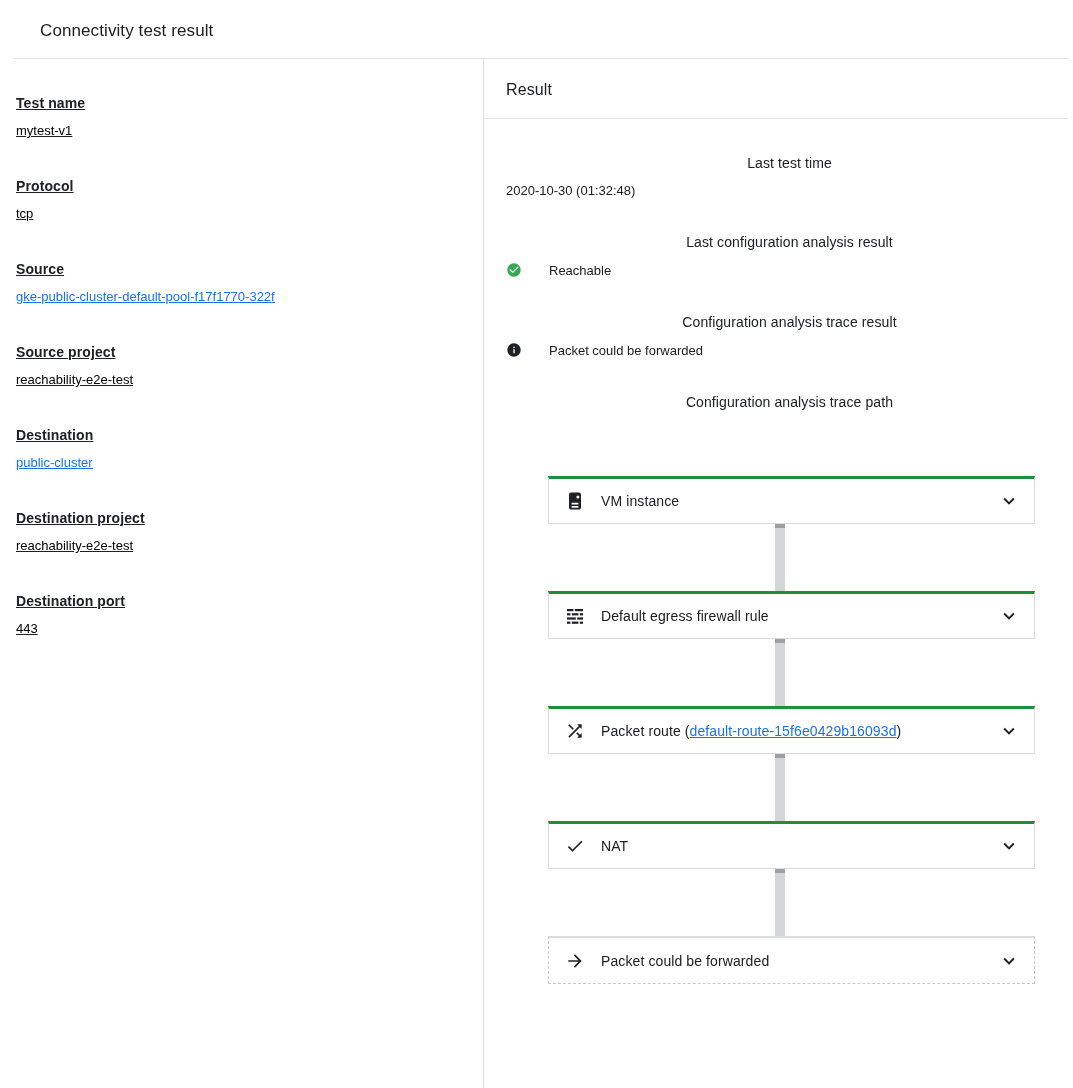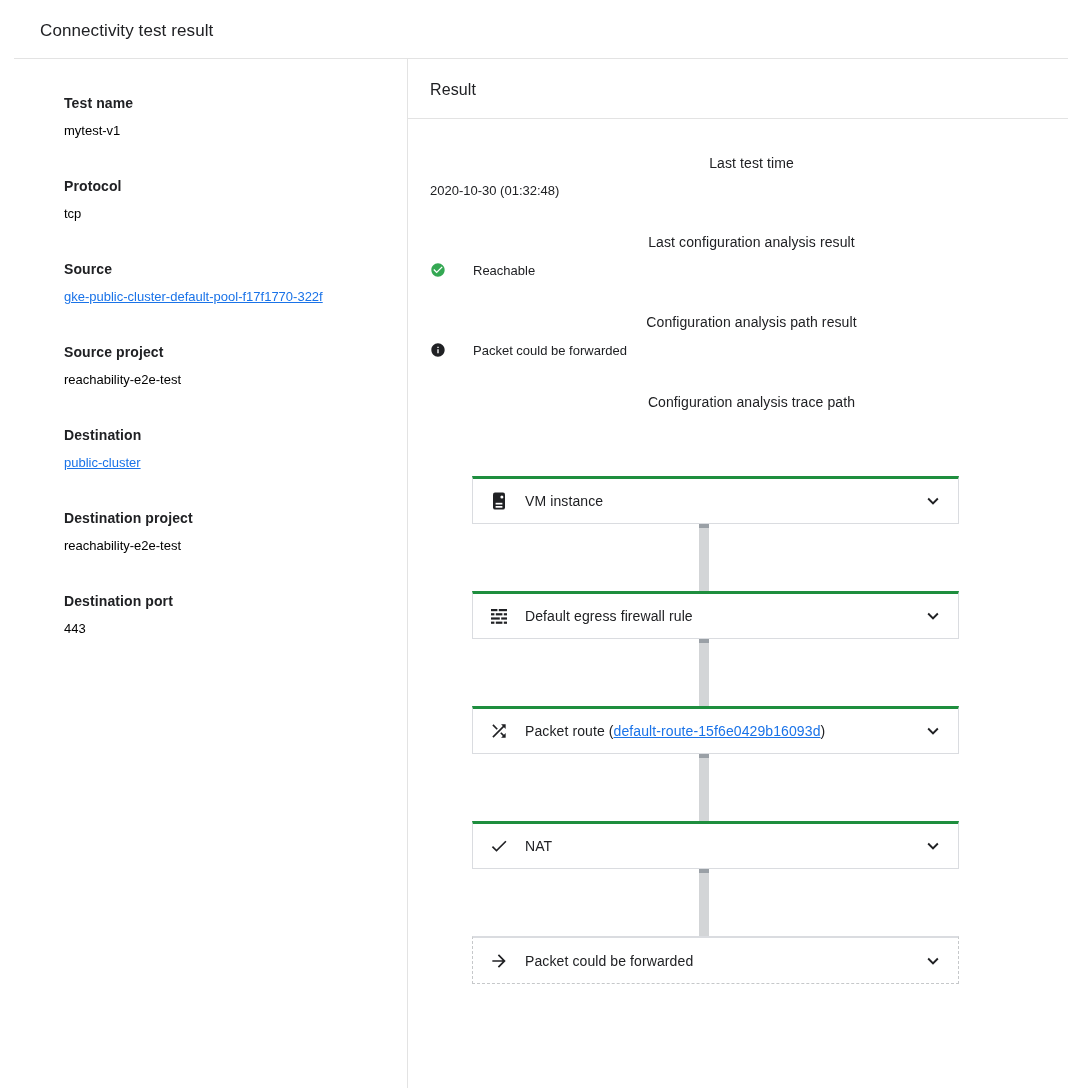--- a/index.html
+++ b/index.html
@@ -17,24 +17,25 @@
     letter-spacing: .1px;
   }
   .header-divider {
     border-bottom: 1px solid #e3e3e3;
     margin: 17px 5px 0 14px;
   }
   .columns { display: flex; align-items: stretch; min-height: 1030px; }
 
   
   .left-col {
-    width: 408px;
+    width: 484px;
     border-right: 1px solid #e3e3e3;
-    padding: 36px 40px 0 64px;
+    padding: 36px 40px 0 16px;
     flex-shrink: 0;
+    text-decoration: underline;
   }
   .field-label {
     font-size: 14px; font-weight: 700; color: #202124;
     margin-bottom: 12px; letter-spacing: .1px;
   }
   .field-value {
     font-size: 13px; color: #000000;
     margin-bottom: 40px; display: block;
   }
   a.link { color: #1a73e8; text-decoration: underline; cursor: pointer; }
@@ -145,21 +146,21 @@
       <div class="status-row">
         <span>
           <svg width="16" height="16" viewBox="0 0 24 24">
               <circle cx="12" cy="12" r="9" fill="#fff"></circle>
               <path fill="#34a853" d="M12 2C6.48 2 2 6.48 2 12s4.48 10 10 10 10-4.48 10-10S17.52 2 12 2zm-2 15-5-5 1.41-1.41L10 14.17l7.59-7.59L19 8l-9 9z"></path>
             </svg>
         </span>
         <span>Reachable</span>
       </div>
 
-      <div class="section-label">Configuration analysis path result</div>
+      <div class="section-label">Configuration analysis trace result</div>
       <div class="status-row">
         <span>
           <svg width="16" height="16" viewBox="0 0 24 24">
               <path fill="#202124" d="M12 2C6.48 2 2 6.48 2 12s4.48 10 10 10 10-4.48 10-10S17.52 2 12 2zm1 15h-2v-6h2v6zm0-8h-2V7h2v2z"></path>
             </svg>
         </span>
         <span>Packet could be forwarded</span>
       </div>
 
       <div class="section-label">Configuration analysis trace path</div>

